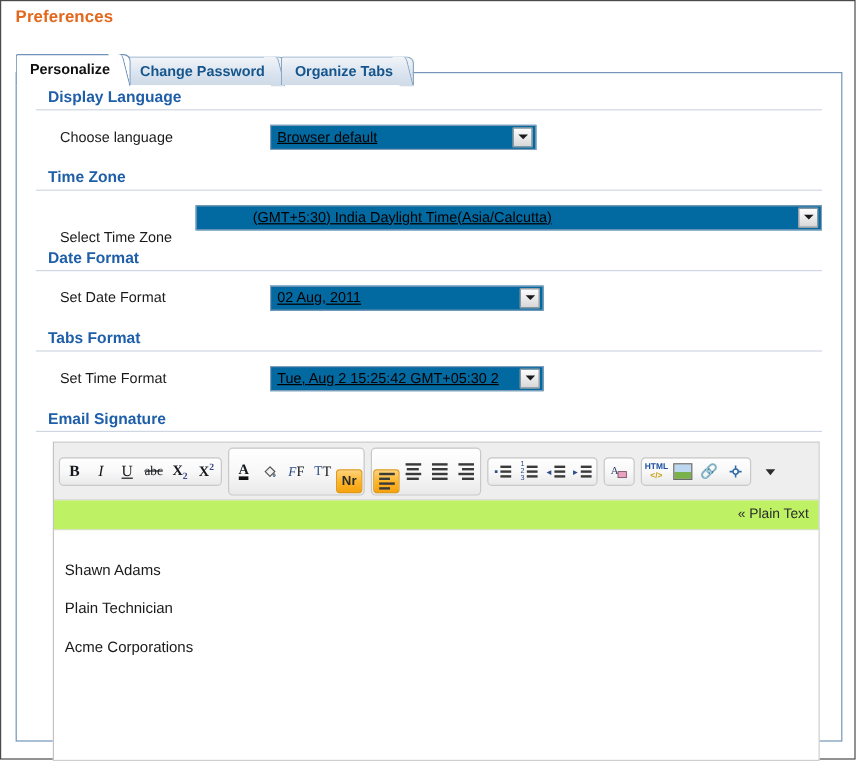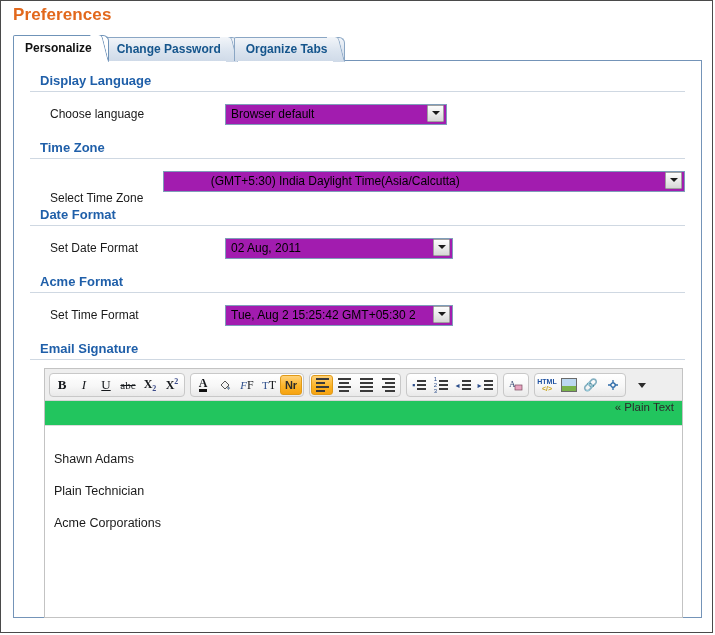--- a/index.html
+++ b/index.html
@@ -22,31 +22,31 @@
     height: 633px;
     border: 1px solid #4a4a4a;
     box-sizing: border-box;
     background: #ffffff;
   }
   
   .page-title {
     position: absolute;
     left: 12px;
     top: 4px;
-    font-size: 17px;
+    font-size: 14px;
     font-weight: bold;
     color: #e2681c;
     letter-spacing: 0.1px;
     white-space: nowrap;
   }
   
   .tabstrip {
     position: absolute;
     left: 12px;
-    top: 34px;
+    top: 44px;
     height: 26px;
     display: flex;
     align-items: flex-end;
     z-index: 4;
   }
   .tab {
     position: relative;
     height: 24px;
     line-height: 23px;
     padding: 0 16px 0 11px;
@@ -128,24 +128,25 @@
   .field-label.w-lang { width: 175px; }
   .field-label.w-tz { width: 118px; margin-top: 33px; }
   .field-label.w-date { width: 175px; }
 
   
   .select {
     position: relative;
     height: 21px;
     box-sizing: border-box;
     border: 1px solid #7f9db9;
-    background: #a21caf;
-    display: flex;
-    align-items: flex-start;
+    background: #0369a1;
+    display: flex;
+    align-items: center;
     overflow: hidden;
+    text-decoration: underline;
   }
   .select .sel-text {
     flex: 1;
     padding: 0 4px 0 5px;
     font-size: 12px;
     color: #000000;
     line-height: 19px;
     white-space: nowrap;
     overflow: hidden;
   }
@@ -205,20 +206,21 @@
     align-items: center;
     justify-content: center;
     font-size: 12px;
     color: #15181c;
     border-radius: 3px;
     box-sizing: border-box;
   }
   .tbtn.on {
     background: linear-gradient(to bottom, #ffd27a 0%, #fcb427 55%, #f6a310 100%);
     border: 1px solid #e09a18;
+    margin-top: 16px;
   }
   .tbtn b { font-family: "Liberation Serif", serif; font-size: 13px; }
   .tbtn i { font-family: "Liberation Serif", serif; font-size: 13px; }
   .tbtn u { font-family: "Liberation Serif", serif; font-size: 13px; }
   .glyph-strike {
     font-family: "Liberation Serif", serif;
     font-size: 11px;
     text-decoration: line-through;
   }
   .sub-sup { font-family: "Liberation Serif", serif; font-size: 12px; font-weight: bold; }
@@ -247,24 +249,24 @@
   .img-ico {
     width: 14px; height: 12px;
     border: 1px solid #6a6a6a;
     background: linear-gradient(to bottom, #bcd8f0 0%, #bcd8f0 55%, #79b24a 56%, #79b24a 100%);
   }
   .link-ico { color: #2c6aa8; font-size: 12px; }
   .tri-down { width: 0; height: 0; border-left: 4px solid transparent; border-right: 4px solid transparent; border-top: 5px solid #2b2b2b; }
 
   .plaintext-bar {
     height: 24px;
-    background: #22c55e;
+    background: #bef264;
     border-bottom: 1px solid #dcdcdc;
     display: flex;
-    align-items: flex-start;
+    align-items: center;
     justify-content: flex-end;
     padding-right: 8px;
   }
   .plaintext-link {
     font-size: 11.5px;
     color: #2b2b2b;
   }
   .editor-body {
     height: 165px;
     padding: 26px 0 0 8px;
@@ -328,21 +330,21 @@
       <div class="field-row">
         <div class="field-label w-date">Set Date Format</div>
         <div class="select date">
           <div class="sel-text">02 Aug, 2011</div>
           <div class="arrow-btn">
               <span class="caret"></span>
             </div>
         </div>
       </div>
 
-      <div class="section-head">Acme Format</div>
+      <div class="section-head">Tabs Format</div>
       <div class="field-row">
         <div class="field-label w-date">Set Time Format</div>
         <div class="select time">
           <div class="sel-text">Tue, Aug 2 15:25:42 GMT+05:30 2</div>
           <div class="arrow-btn">
               <span class="caret"></span>
             </div>
         </div>
       </div>
 

